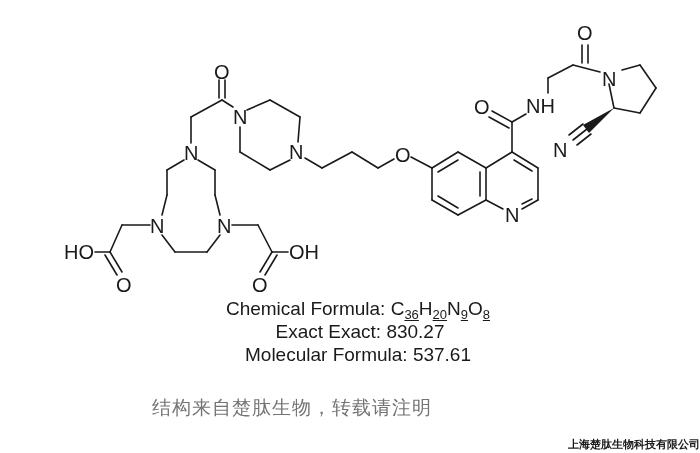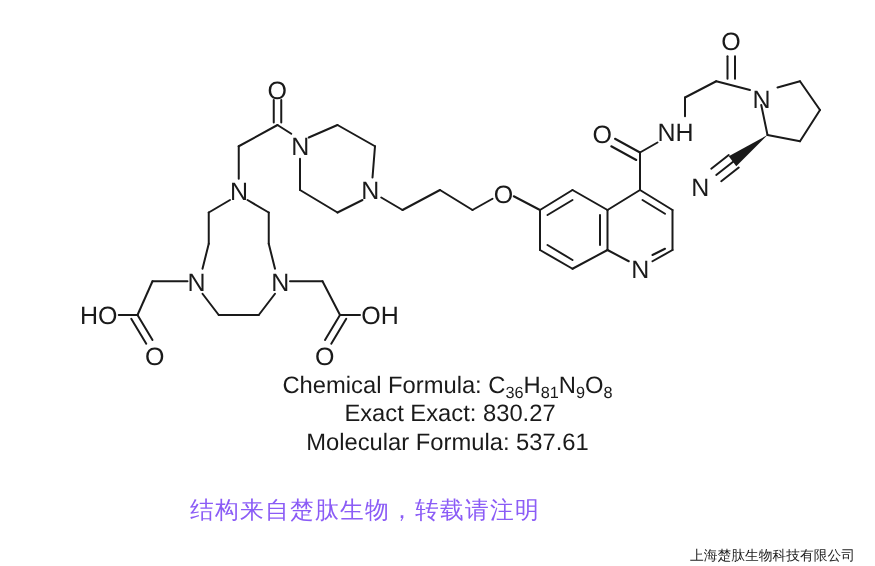--- a/index.html
+++ b/index.html
@@ -4,23 +4,23 @@
 <style>
   html, body { margin: 0; padding: 0; background: #ffffff; }
   body { width: 700px; height: 453px; position: relative; overflow: hidden; font-family: "Liberation Sans", sans-serif; }
   #structure { position: absolute; left: 0; top: 0; width: 700px; height: 453px; }
   #structure line, #structure polyline, #structure path.bond { stroke: #1a1a1a; stroke-width: 1.6; fill: none; stroke-linecap: round; stroke-linejoin: round; }
   #structure text.atom { font-family: "Liberation Sans", sans-serif; font-size: 20px; fill: #1a1a1a; }
   .info { position: absolute; left: 0; width: 700px; text-align: center; color: #1a1a1a; font-size: 19px; line-height: 22px; }
   #formula-line { top: 298px; left: 8px; }
   #mass-line { top: 321px; left: 10px; }
   #mw-line { top: 344px; left: 8px; }
-  sub { font-size: 13px; vertical-align: -4px; line-height: 0; }
-  #notice { position: absolute; left: 152px; top: 395px; font-family: "DejaVu Sans", sans-serif; font-size: 19px; color: #8b5cf6; letter-spacing: 1px; }
-  #company { position: absolute; right: 16px; top: 437px; font-family: "DejaVu Sans", sans-serif; font-size: 11px; color: #1a1a1a; }
+  sub { font-size: 13px; vertical-align: -4px; line-height: 0; text-decoration: underline; }
+  #notice { position: absolute; left: 152px; top: 395px; font-family: "DejaVu Sans", sans-serif; font-size: 19px; color: #737373; letter-spacing: 1px; }
+  #company { position: absolute; right: 0; top: 437px; font-family: "DejaVu Sans", sans-serif; font-size: 11px; color: #1a1a1a; font-weight: bold; }
 </style>
 </head>
 <body>
 
 <svg id="structure" viewBox="0 0 700 453" xmlns="http://www.w3.org/2000/svg">
   <g>
 
     <line x1="184" y1="160" x2="167" y2="170"></line>
     <line x1="167" y1="170" x2="167" y2="195"></line>
     <line x1="167" y1="195" x2="162" y2="215"></line>
@@ -119,20 +119,20 @@
     <text class="atom" x="395" y="162">O</text>
     <text class="atom" x="505" y="222">N</text>
     <text class="atom" x="474" y="114">O</text>
     <text class="atom" x="526" y="113">NH</text>
     <text class="atom" x="577" y="40">O</text>
     <text class="atom" x="602" y="86">N</text>
     <text class="atom" x="553" y="157">N</text>
   </g>
 </svg>
 
-<div class="info" id="formula-line"><span>Chemical Formula: </span><span>C</span><sub>36</sub><span>H</span><sub>81</sub><span>N</span><sub>9</sub><span>O</span><sub>8</sub></div>
+<div class="info" id="formula-line"><span>Chemical Formula: </span><span>C</span><sub>36</sub><span>H</span><sub>20</sub><span>N</span><sub>9</sub><span>O</span><sub>8</sub></div>
 
 <div class="info" id="mass-line"><span>Exact Exact: </span><span>830.27</span></div>
 
 <div class="info" id="mw-line"><span>Molecular Formula: </span><span>537.61</span></div>
 
 <div id="notice">结构来自楚肽生物，转载请注明</div>
 <div id="company">上海楚肽生物科技有限公司</div>
 
 </body></html>

